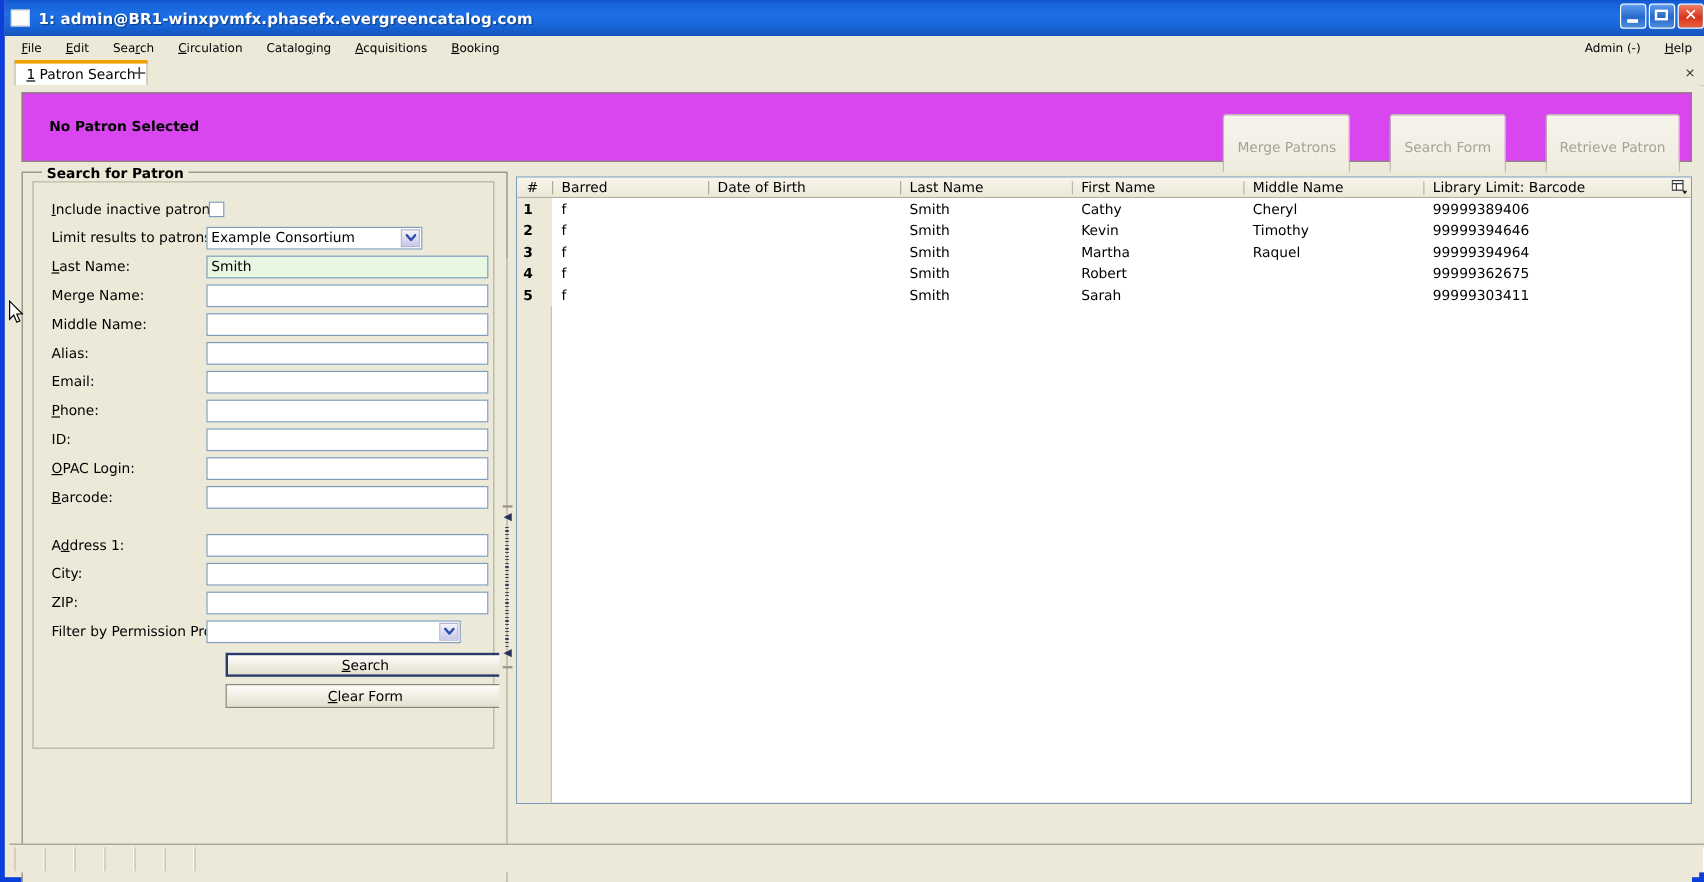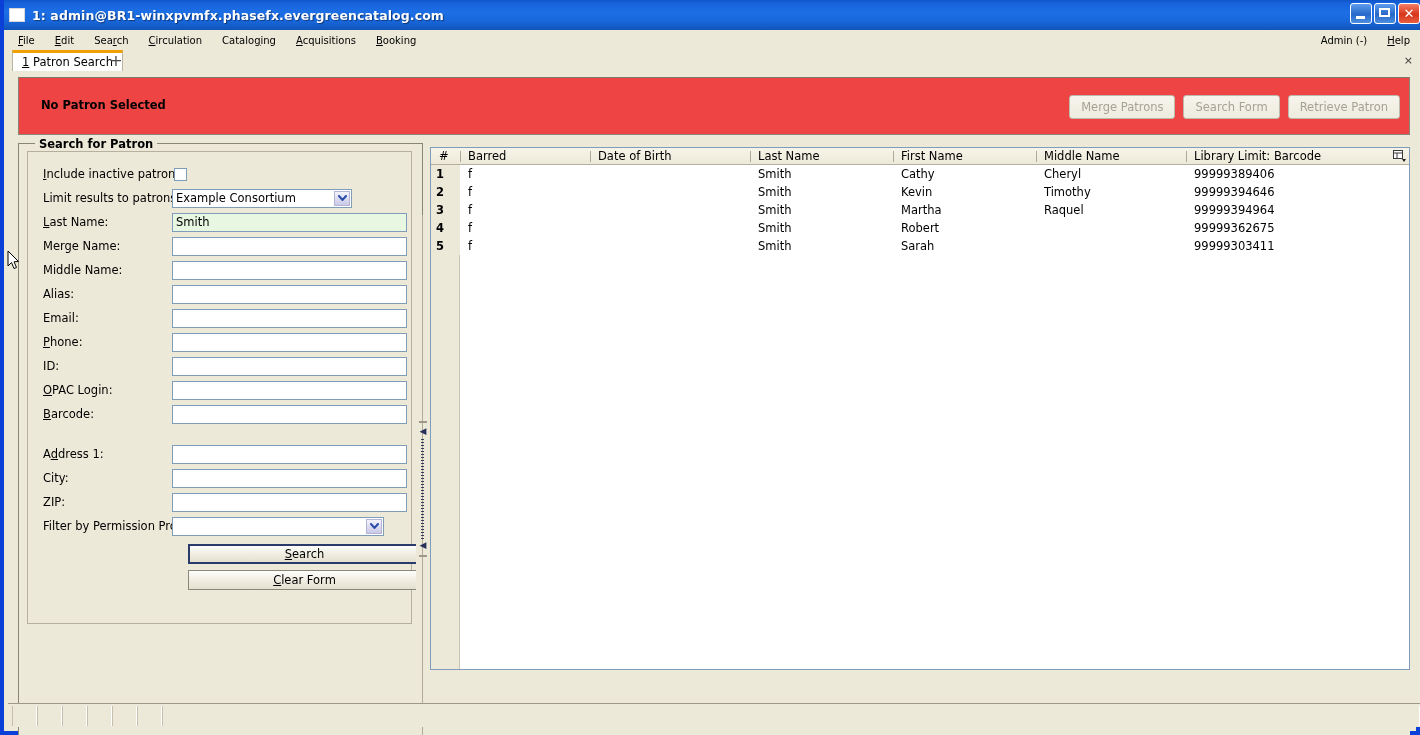--- a/index.html
+++ b/index.html
@@ -179,46 +179,47 @@
     width: 1412px; height: 636px;
     background: #ece9d8;
     box-sizing: border-box;
   }
   .patron-header {
     position: absolute;
     left: 10px; top: 6px;
     width: 1392px; height: 58px;
     border: 1px solid #8a8677;
     border-top-color: #7d7a6c;
-    background: #ef4444;
+    background: #d946ef;
     box-sizing: border-box;
   }
   .patron-title {
     position: absolute;
     left: 22px; top: 20px;
     font-size: 11.5px;
     font-weight: bold;
   }
   .hdr-buttons {
     position: absolute;
     right: 9px; top: 17px;
     display: flex;
     gap: 8px;
   }
   .btn {
     background: linear-gradient(to bottom, #fdfdfb, #efece0 55%, #e4e0d0);
     border: 1px solid #8b8778;
     border-radius: 3px;
     font-size: 11.5px;
-    padding: 4px 11px;
+    padding: 20px 11px;
     color: #000000;
     cursor: default;
     font-family: inherit;
     white-space: nowrap;
     box-sizing: border-box;
+    margin-left: 25px;
   }
   .btn.disabled {
     color: #a6a294;
     border-color: #bdb9ab;
     background: linear-gradient(to bottom, #f6f4ec, #eeebdf);
   }
 
   
   .left-panel {
     position: absolute;

